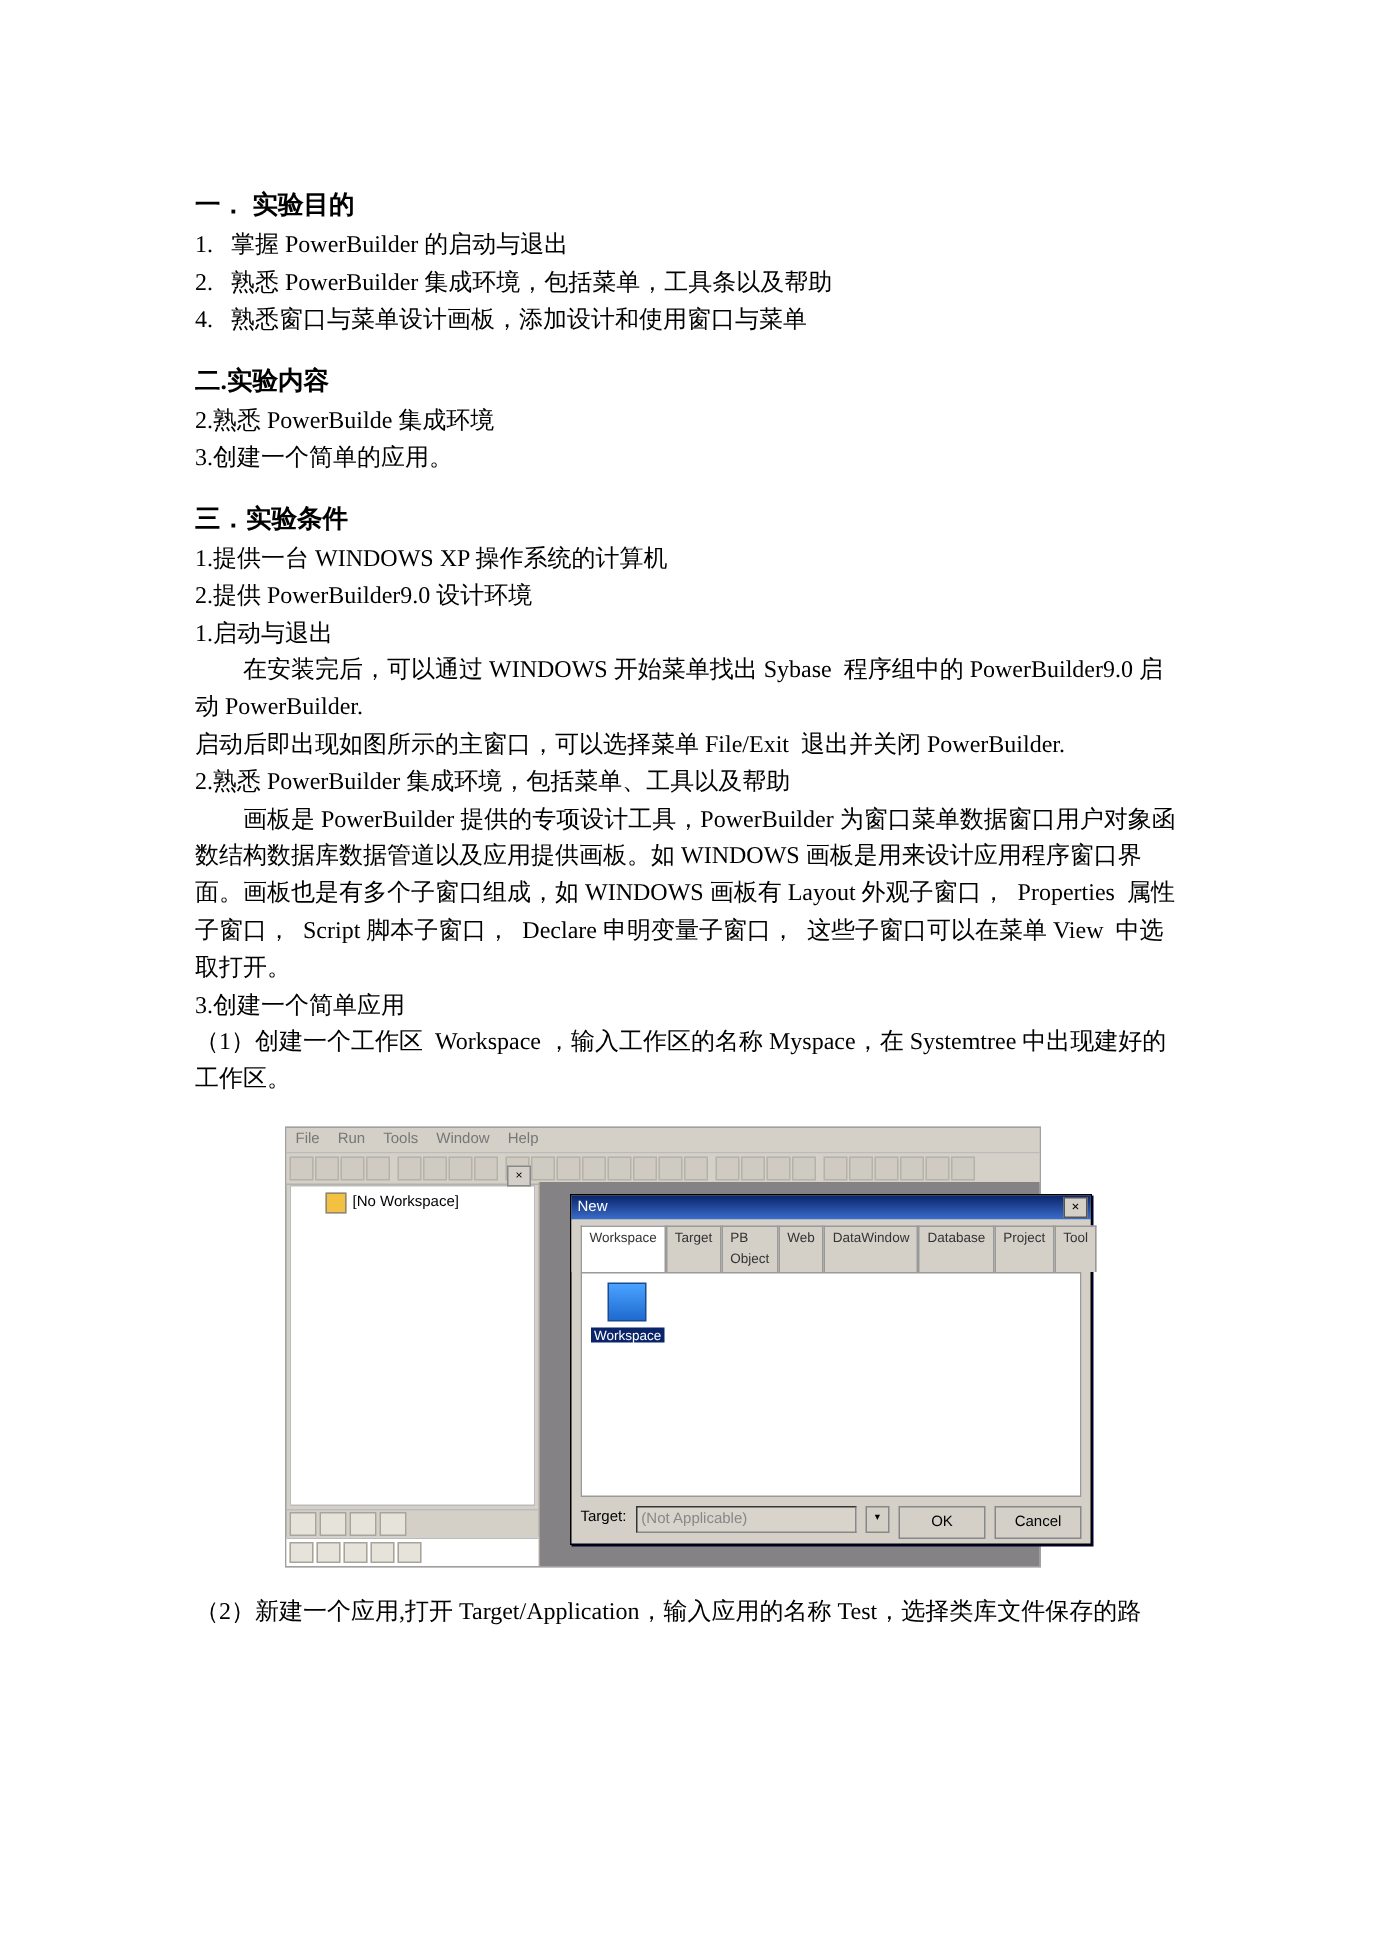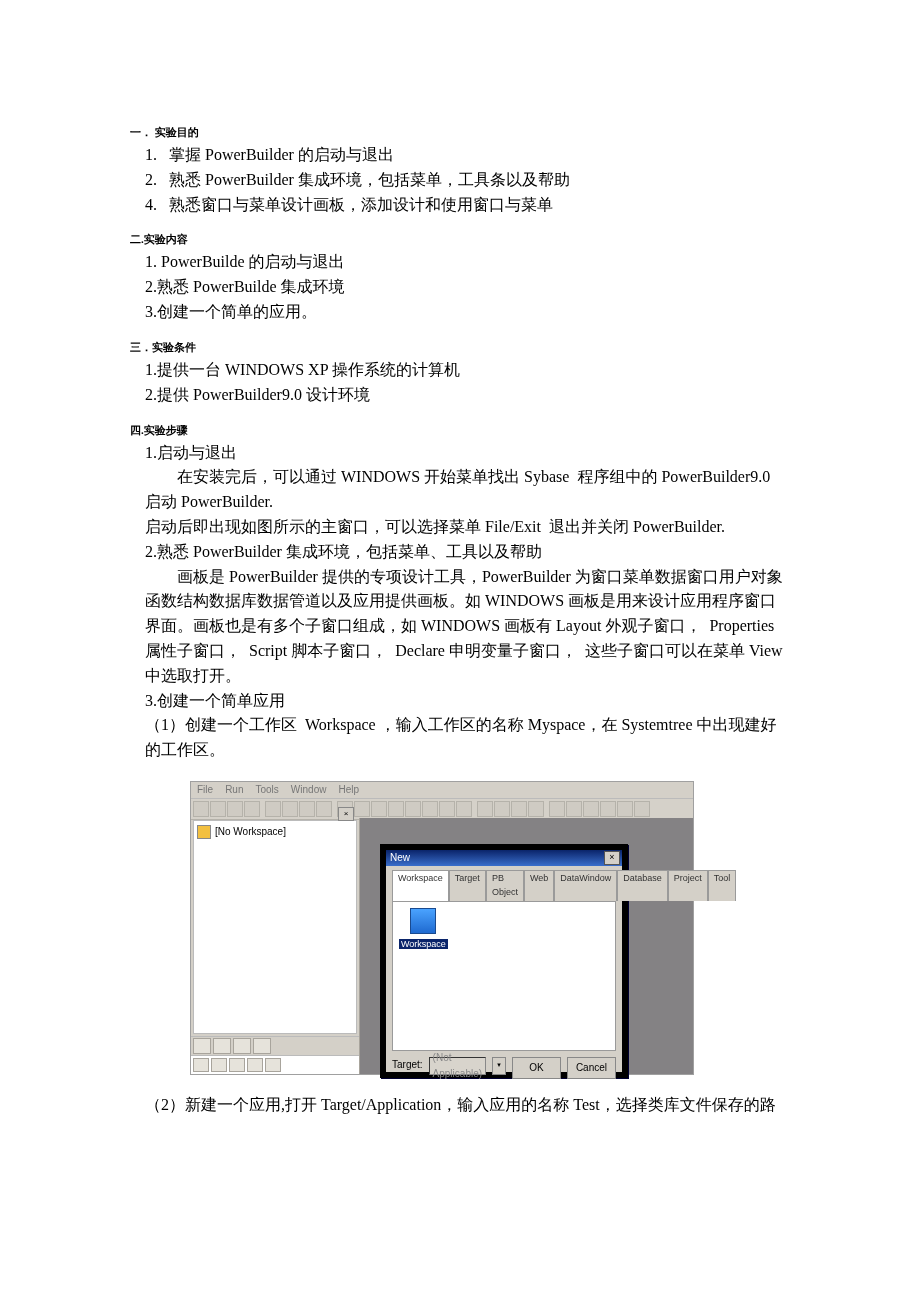--- a/index.html
+++ b/index.html
@@ -12,25 +12,25 @@
   }
   .page {
     width: 920px;
     min-height: 1302px;
     padding: 110px 130px 60px 130px;
     box-sizing: border-box;
     position: relative;
   }
   h3 {
     margin: 14px 0 2px 0;
-    font-size: 11px;
+    font-size: 17px;
     font-weight: bold;
     font-family: "SimSun", serif;
   }
-  .line { white-space: pre-wrap; margin-left: 15px; }
+  .line { white-space: pre-wrap; }
   .indent { text-indent: 2em; }
 
   
   .shot {
     width: 504px;
     height: 294px;
     margin: 18px 0 18px 60px;
     background: #d4d0c8;
     border: 1px solid #a0a0a0;
     font-family: Tahoma, Arial, sans-serif;
@@ -87,21 +87,21 @@
   .tree-x {
     position: absolute;
     right: 2px; top: -14px;
     width: 14px; height: 12px;
     background: #d4d0c8;
     border: 1px solid #888;
     display: flex; align-items: center; justify-content: center;
     font-size: 8px;
   }
   .tree-item {
-    display: flex; gap: 4px; align-items: center;
+    display: flex; gap: 4px; align-items: center; margin-left: 20px;
   }
   .tree-ico {
     width: 12px; height: 12px; background: #f3c040; border: 1px solid #888;
   }
   .sidetabs {
     height: 18px;
     display: flex;
     gap: 2px;
     padding: 0 2px;
     border-top: 1px solid #bbb;
@@ -119,25 +119,25 @@
     display: flex; align-items:center; gap:2px; padding:0 2px;
   }
   .output .ot { width:14px; height:12px; border:1px solid #a8a49c; background:#e6e3db; }
   .canvas {
     flex: 1;
     background: #848284;
     position: relative;
   }
   .dialog {
     position: absolute;
-    left: 20px; top: 26px;
-    width: 248px;
+    left: 20px; top: 8px;
+    width: 348px;
     height: 234px;
     background: #d4d0c8;
-    border: 6px solid #000000;
+    border: 1px solid #000000;
     box-shadow: 1px 1px 0 #003;
     box-sizing: border-box;
   }
   .dlg-title {
     height: 16px;
     background: linear-gradient(#0a246a, #3a6ecb);
     color: #fff;
     display: flex; align-items:center; justify-content:space-between;
     padding: 0 2px 0 4px;
     font-size: 10px;
@@ -200,29 +200,27 @@
 <body>
 
 <div class="page">
 
   <h3>一．   实验目的</h3>
   <div class="line">1.   掌握 PowerBuilder 的启动与退出</div>
   <div class="line">2.   熟悉 PowerBuilder 集成环境，包括菜单，工具条以及帮助</div>
   <div class="line">4.   熟悉窗口与菜单设计画板，添加设计和使用窗口与菜单</div>
 
   <h3>二.实验内容</h3>
-  <div class="line">1. PowerBuilde 的启动与退出</div>
   <div class="line">2.熟悉 PowerBuilde 集成环境</div>
   <div class="line">3.创建一个简单的应用。</div>
 
   <h3>三．实验条件</h3>
   <div class="line">1.提供一台 WINDOWS XP 操作系统的计算机</div>
   <div class="line">2.提供 PowerBuilder9.0 设计环境</div>
 
-  <h3>四.实验步骤</h3>
   <div class="line">1.启动与退出</div>
   <div class="line indent">在安装完后，可以通过 WINDOWS 开始菜单找出 Sybase  程序组中的 PowerBuilder9.0 启动 PowerBuilder.</div>
   <div class="line">启动后即出现如图所示的主窗口，可以选择菜单 File/Exit  退出并关闭 PowerBuilder.</div>
   <div class="line">2.熟悉 PowerBuilder 集成环境，包括菜单、工具以及帮助</div>
   <div class="line indent">画板是 PowerBuilder 提供的专项设计工具，PowerBuilder 为窗口菜单数据窗口用户对象函数结构数据库数据管道以及应用提供画板。如 WINDOWS 画板是用来设计应用程序窗口界面。画板也是有多个子窗口组成，如 WINDOWS 画板有 Layout 外观子窗口，  Properties  属性子窗口，  Script 脚本子窗口，  Declare 申明变量子窗口，  这些子窗口可以在菜单 View  中选取打开。</div>
   <div class="line">3.创建一个简单应用</div>
   <div class="line">（1）创建一个工作区  Workspace ，输入工作区的名称 Myspace，在 Systemtree 中出现建好的工作区。</div>
 
   <div class="shot">
     <div class="menubar">

